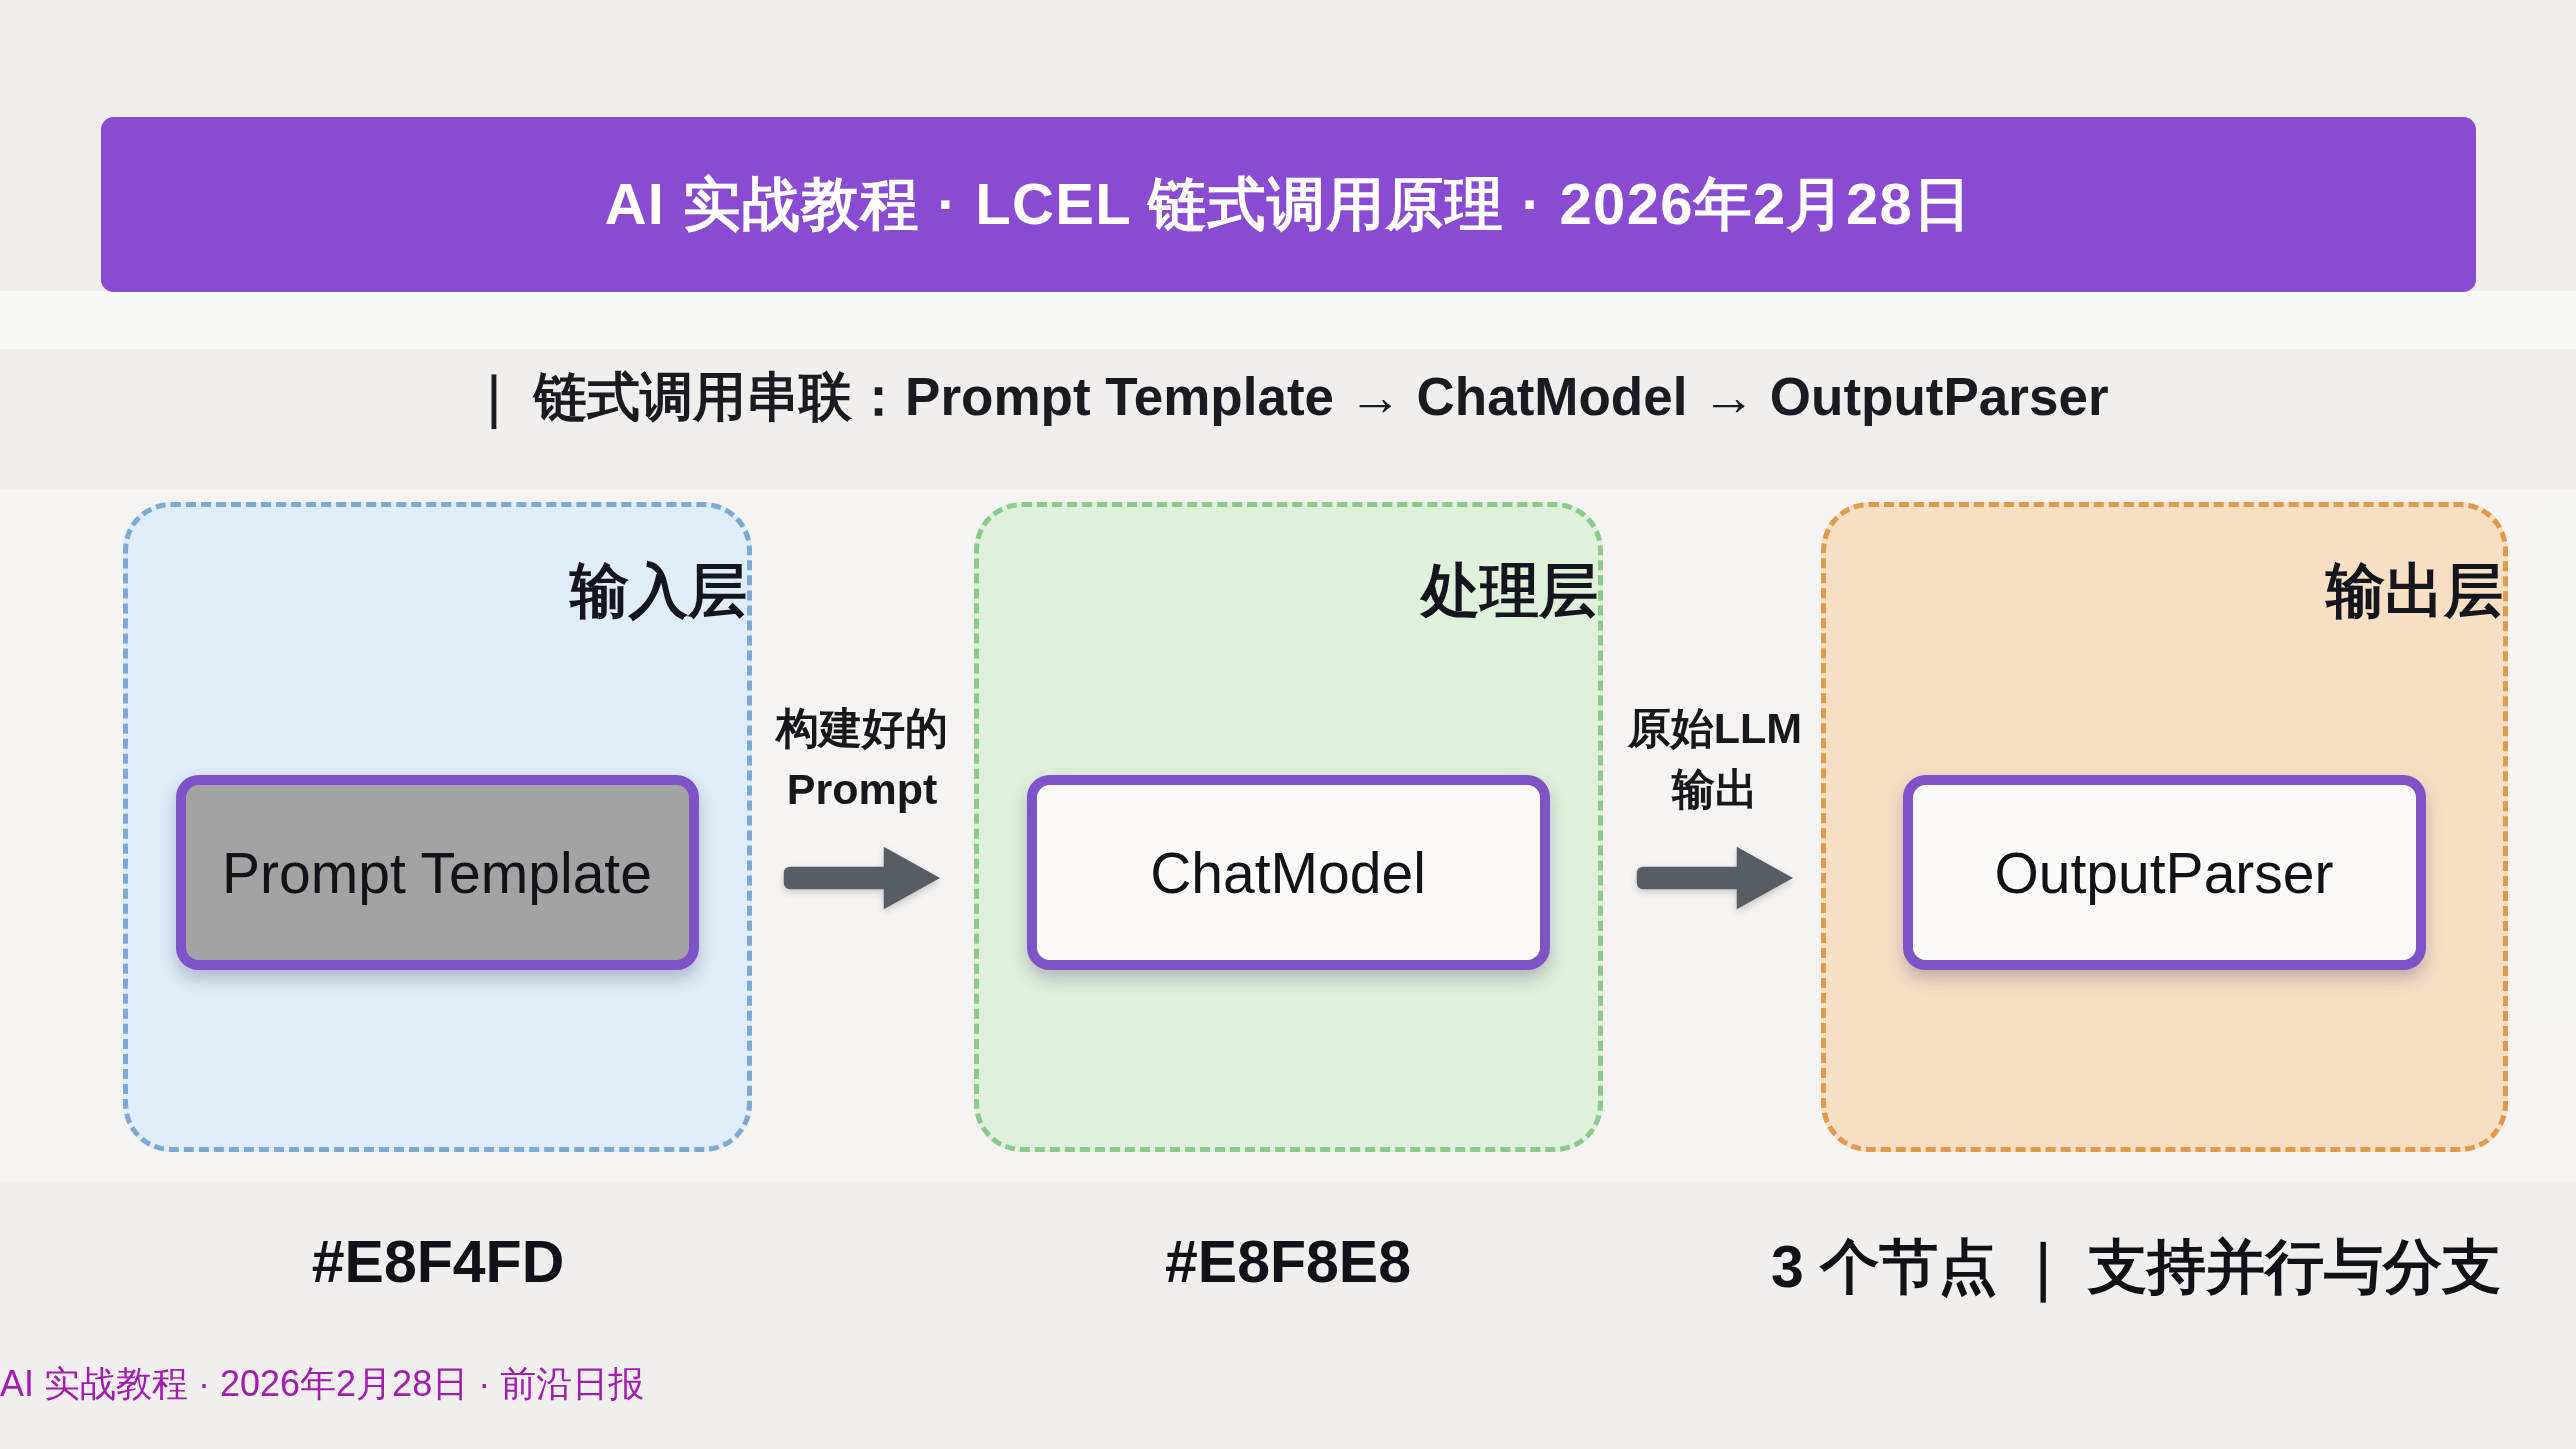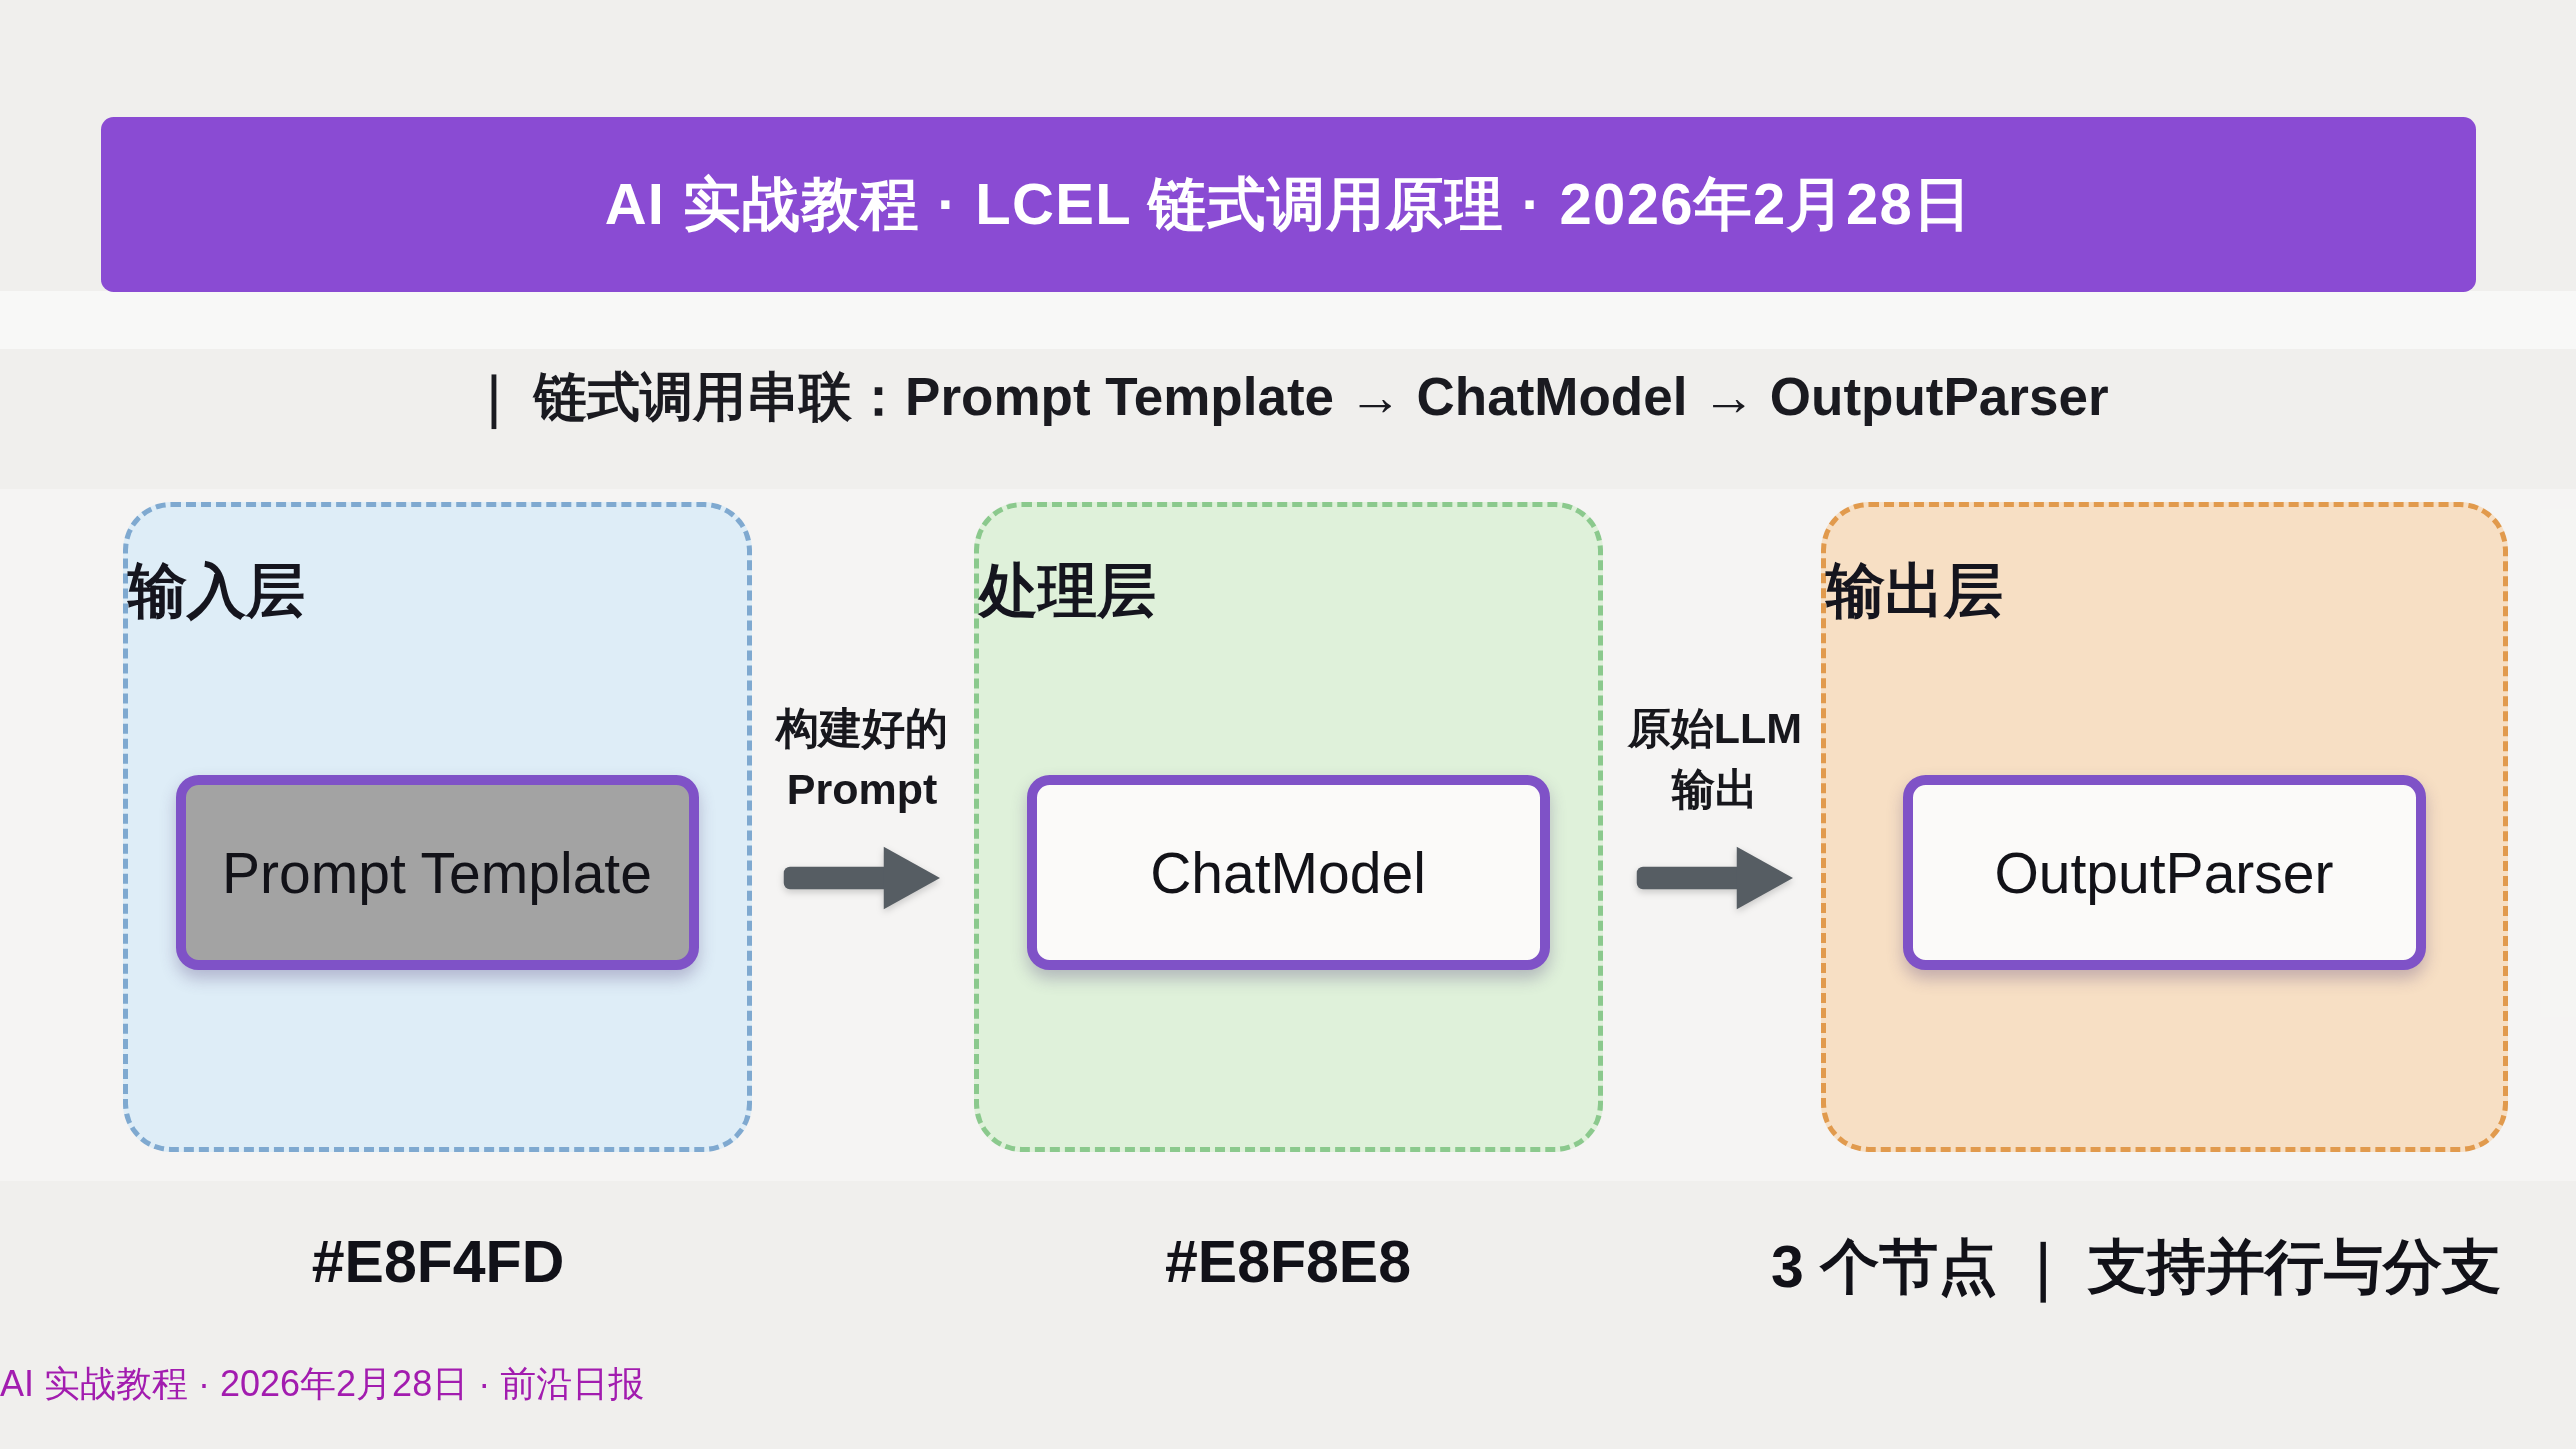--- a/index.html
+++ b/index.html
@@ -43,21 +43,21 @@
     position: absolute; top: 502px; height: 650px;
     border-radius: 48px;
     border: 5.7px dashed #999;
     box-sizing: border-box;
   }
   .layer-box.input   { left: 123px;  width: 629px; }
   .layer-box.process { left: 974px; width: 629px; }
   .layer-box.output  { left: 1821px; width: 687px; }
   .layer-title {
     position: absolute; left: 0; top: 45px; width: 100%;
-    text-align: left;
+    text-align: right;
     font-size: 59px; font-weight: 600; color: #15151E;
   }
   .node-box {
     position: absolute; top: 268px; left: calc(50% - 262px);
     width: 503px; height: 175px;
     border: 10px solid #7F52C7; border-radius: 22.6px;
     background: #FBFAF9;
     box-shadow: 0 8.8px 16.4px rgba(80, 60, 120, 0.30);
     display: flex; align-items: center; justify-content: center;
   }

